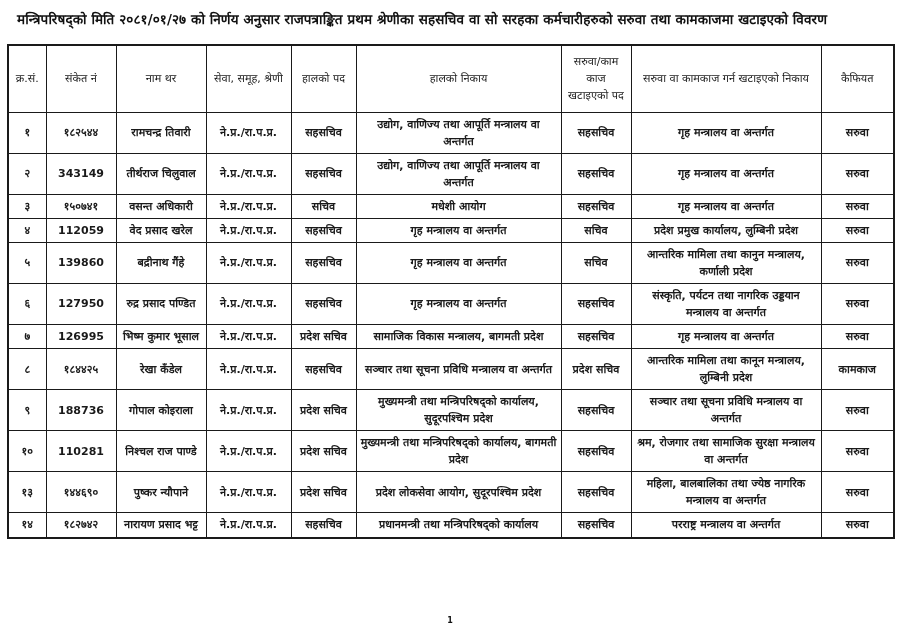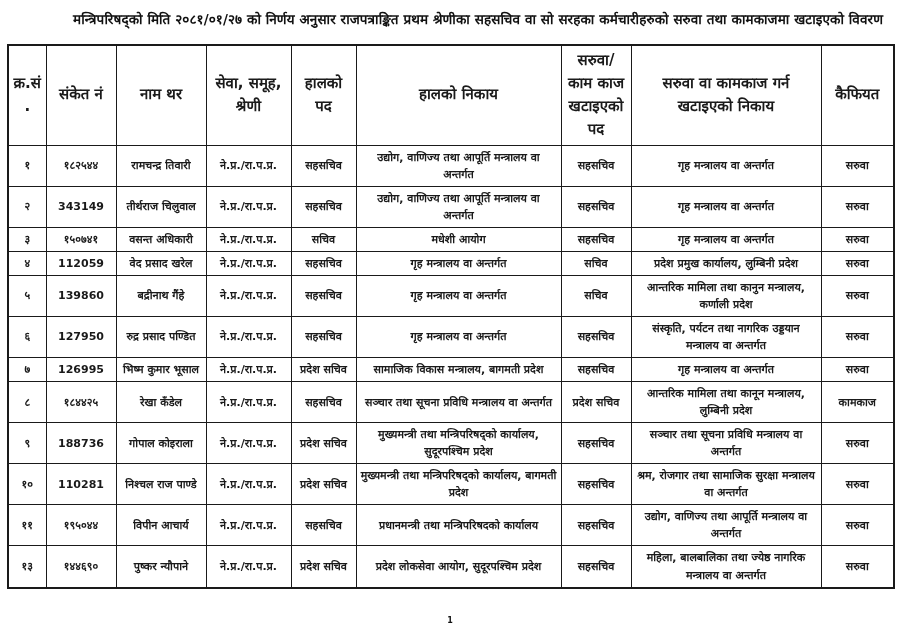--- a/index.html
+++ b/index.html
@@ -17,21 +17,21 @@
     height: 628px;
     box-sizing: border-box;
     padding: 8px 7px 2px 7px;
     background: #ffffff;
     display: flex;
     flex-direction: column;
   }
   .doc-title {
     font-size: 13.5px;
     font-weight: bold;
-    text-align: right;
+    text-align: left;
     line-height: 1.45;
     margin: 2px 10px 14px 10px;
     letter-spacing: 0.1px;
   }
   table.transfer-table {
     border-collapse: collapse;
     width: 886px;
     table-layout: fixed;
     border: 2px solid #1a1a1a;
   }
@@ -41,23 +41,23 @@
     font-size: 11px;
     font-weight: bold;
     text-align: center;
     vertical-align: middle;
     padding: 3px 4px;
     line-height: 1.55;
     word-wrap: break-word;
     color: #1a1a1a;
   }
   table.transfer-table th {
-    font-size: 15px;
+    font-size: 11px;
     height: 60px;
-    font-weight: bold;
+    font-weight: normal;
   }
   table.transfer-table td {
     min-height: 24px;
   }
   col.c0 { width: 38px; }
   col.c1 { width: 70px; }
   col.c2 { width: 90px; }
   col.c3 { width: 85px; }
   col.c4 { width: 65px; }
   col.c5 { width: 205px; }
@@ -208,38 +208,38 @@
           <td>110281</td>
           <td>निश्चल राज पाण्डे</td>
           <td>ने.प्र./रा.प.प्र.</td>
           <td>प्रदेश सचिव</td>
           <td>मुख्यमन्त्री तथा मन्त्रिपरिषद्को कार्यालय, बागमती प्रदेश</td>
           <td>सहसचिव</td>
           <td>श्रम, रोजगार तथा सामाजिक सुरक्षा मन्त्रालय वा अन्तर्गत</td>
           <td>सरुवा</td>
         </tr>
         <tr>
-          <td>११</td>
-          <td>१९५०४४</td>
-          <td>विपीन आचार्य</td>
-          <td>ने.प्र./रा.प.प्र.</td>
-          <td>सहसचिव</td>
-          <td>प्रधानमन्त्री तथा मन्त्रिपरिषदको कार्यालय</td>
-          <td>सहसचिव</td>
-          <td>उद्योग, वाणिज्य तथा आपूर्ति मन्त्रालय वा अन्तर्गत</td>
-          <td>सरुवा</td>
-        </tr>
-        <tr>
           <td>१३</td>
           <td>१४४६९०</td>
           <td>पुष्कर न्यौपाने</td>
           <td>ने.प्र./रा.प.प्र.</td>
           <td>प्रदेश सचिव</td>
           <td>प्रदेश लोकसेवा आयोग, सुदूरपश्चिम प्रदेश</td>
           <td>सहसचिव</td>
           <td>महिला, बालबालिका तथा ज्येष्ठ नागरिक मन्त्रालय वा अन्तर्गत</td>
           <td>सरुवा</td>
         </tr>
+        <tr>
+          <td>१४</td>
+          <td>१८२७४२</td>
+          <td>नारायण प्रसाद भट्ट</td>
+          <td>ने.प्र./रा.प.प्र.</td>
+          <td>सहसचिव</td>
+          <td>प्रधानमन्त्री तथा मन्त्रिपरिषद्को कार्यालय</td>
+          <td>सहसचिव</td>
+          <td>परराष्ट्र मन्त्रालय वा अन्तर्गत</td>
+          <td>सरुवा</td>
+        </tr>
       </tbody>
   </table>
 
   <div class="page-footer">1</div>
 </div>
 
 </body></html>

